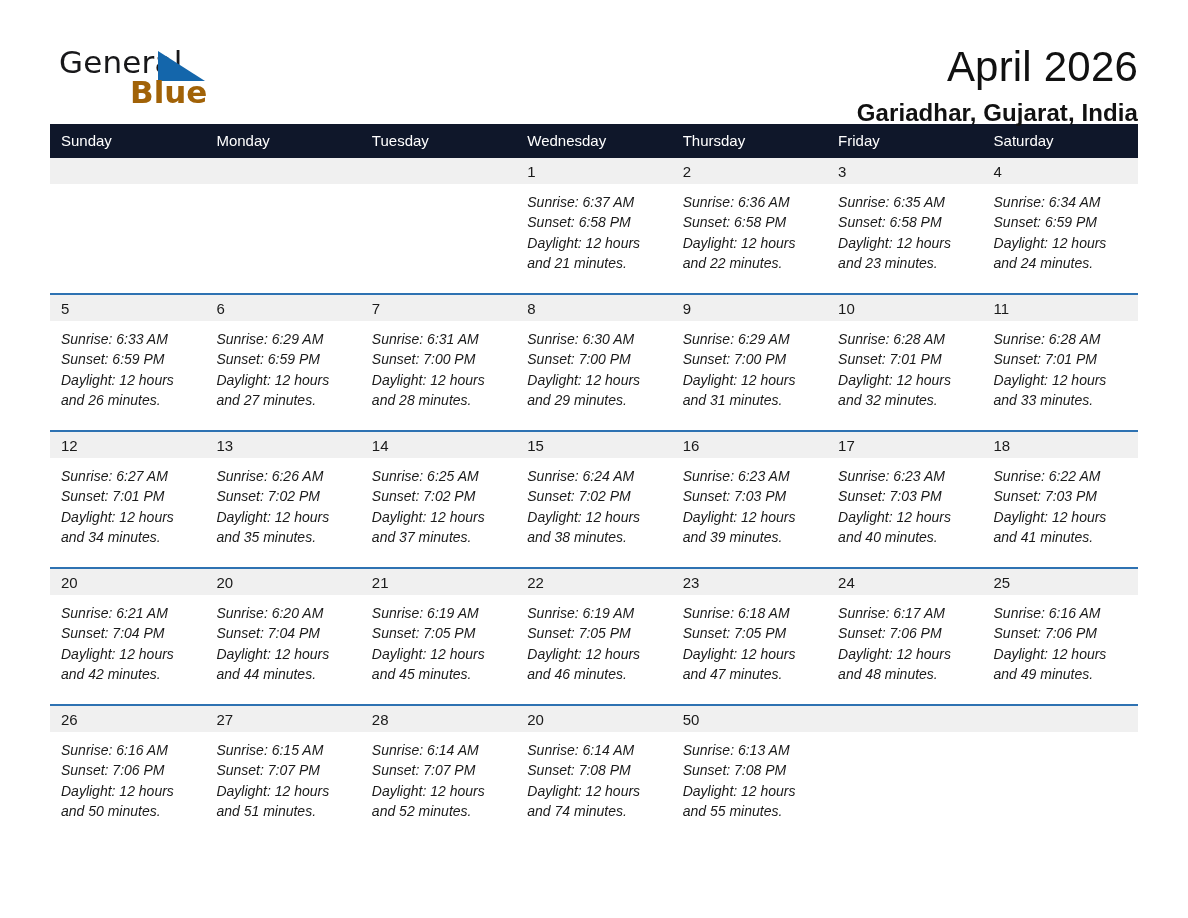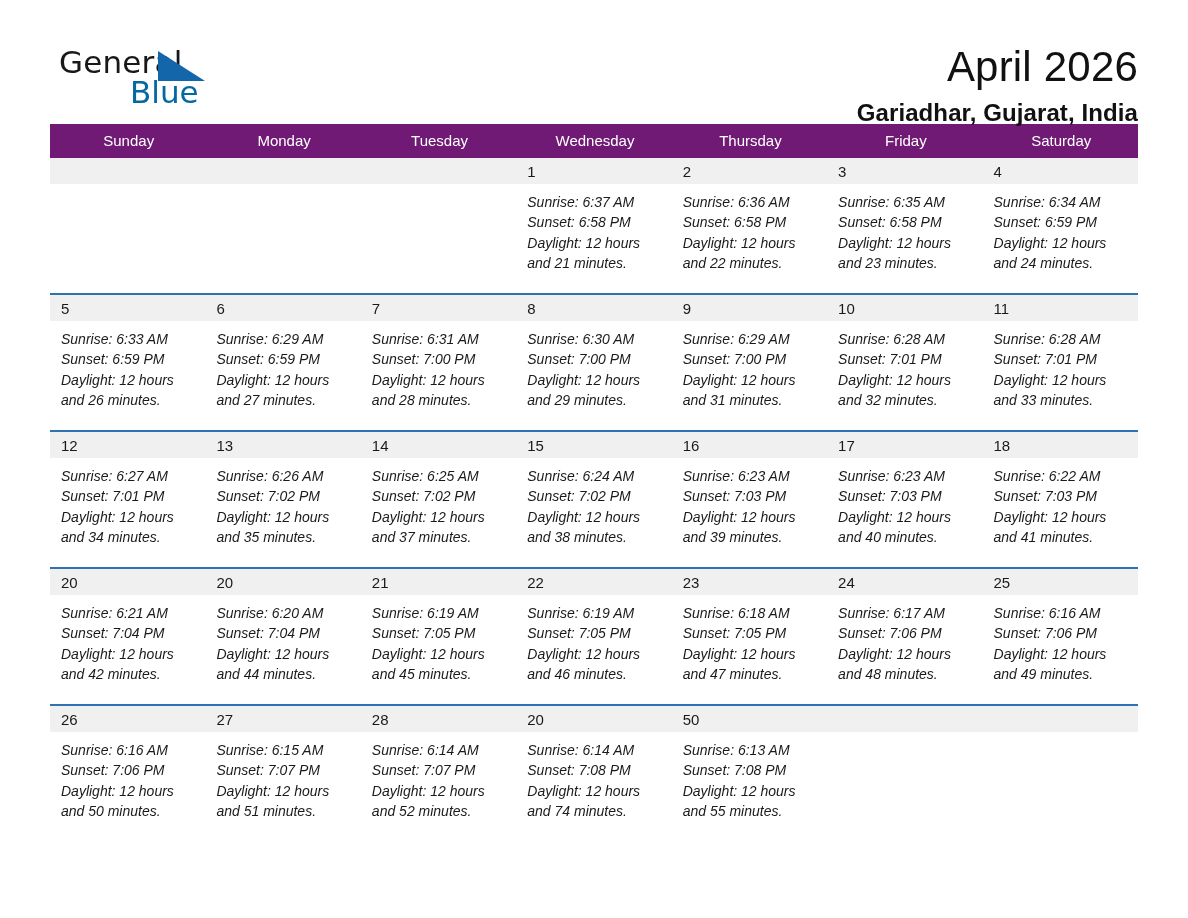--- a/index.html
+++ b/index.html
@@ -52,23 +52,23 @@
     left: 108px;
     top: 7px;
     width: 47px;
     height: 30px;
   }
   .brand-blue {
     position: absolute;
     left: 80px;
     top: 30px;
     font-size: 31px;
-    color: #0369a1;
+    color: #a16207;
     font-family: "DejaVu Sans", sans-serif;
-    font-weight: 400;
+    font-weight: 700;
   }
   .title-wrap {
     text-align: right;
     padding-top: 2px;
   }
   .cal-title {
     font-size: 42px;
     font-weight: 400;
     line-height: 1.02;
     color: #111111;
@@ -83,26 +83,26 @@
   }
 
   
   .calendar {
     width: 1088px;
     border-collapse: collapse;
     table-layout: fixed;
     margin-top: 14px;
   }
   .calendar th {
-    background: #701a75;
+    background: #0f172a;
     color: #ffffff;
     font-size: 15px;
     font-weight: 400;
-    text-align: center;
-    padding: 8px 0 9px 2px;
+    text-align: left;
+    padding: 8px 0 9px 11px;
     border: none;
   }
   .calendar td {
     vertical-align: top;
     padding: 0;
     border: none;
     border-top: 2px solid #2e72b2;
     background: #ffffff;
     height: 135px;
   }

